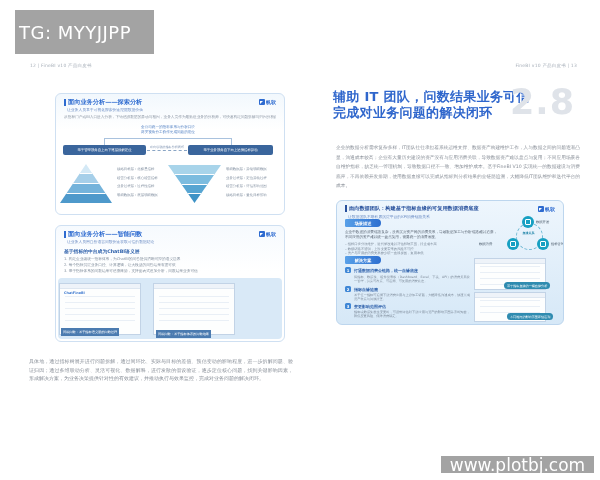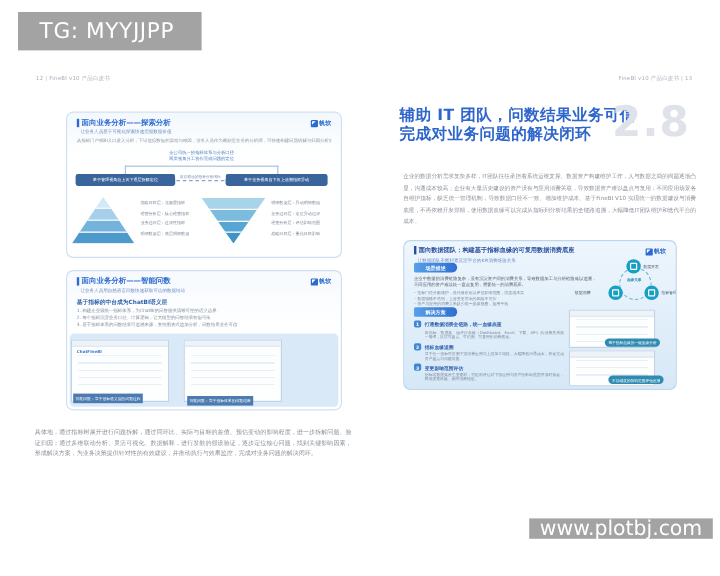--- a/index.html
+++ b/index.html
@@ -1,22 +1,22 @@
 <!DOCTYPE html>
 <html><head>
 <meta charset="utf-8">
 <style>
   html,body{margin:0;padding:0;background:#fff;}
   body{font-family:"DejaVu Sans","Liberation Sans",sans-serif;}
   #root{position:relative;width:600px;height:480px;background:#ffffff;overflow:hidden;}
   .abs{position:absolute;}
   
   .wm{background:#a3a3a3;color:#ffffff;display:flex;align-items:center;justify-content:center;}
-  .wm-top{left:15px;top:10px;width:135px;height:32px;font-size:18px;letter-spacing:.5px;justify-content:flex-start;padding-left:18px;}
-  .wm-bottom{left:441px;top:432px;width:153px;height:17px;font-size:17px;}
+  .wm-top{left:15px;top:10px;width:135px;height:44px;font-size:18px;letter-spacing:.5px;justify-content:flex-start;padding-left:4px;}
+  .wm-bottom{left:441px;top:456px;width:153px;height:17px;font-size:17px;}
   
   .pghdr{font-size:4.5px;color:#a8b0ba;letter-spacing:.2px;}
   
   .card{border:1px solid #cfe0f2;border-radius:6px;background:#fff;overflow:hidden;}
   .card1{left:55px;top:93px;width:228px;height:120px;background:linear-gradient(180deg,#f2f8fd 0%,#ffffff 30%);}
   .card2{left:55px;top:225px;width:228px;height:115px;background:linear-gradient(180deg,#f6fafe 0%,#ffffff 40%);}
   .ctitle-row{position:absolute;left:8px;top:4px;display:flex;align-items:center;gap:2px;}
   .cbar{width:2px;height:7px;background:#2e6bd0;}
   .ctitle{font-size:6.2px;font-weight:bold;color:#2e6bd0;white-space:nowrap;}
   .csub{position:absolute;left:11px;top:13px;font-size:3.8px;color:#6b8cc4;white-space:nowrap;}

